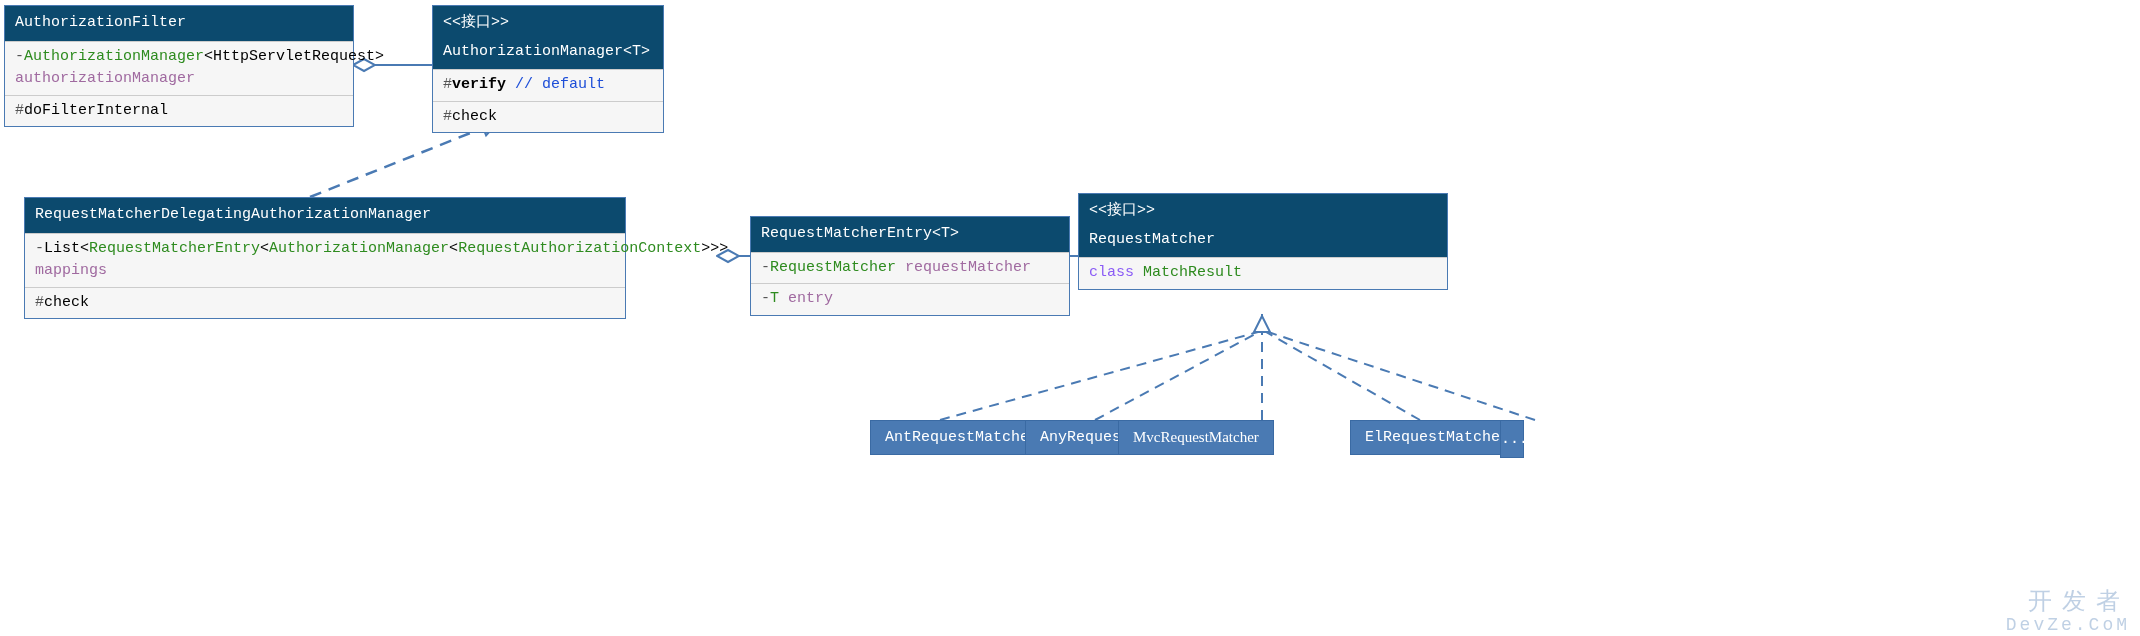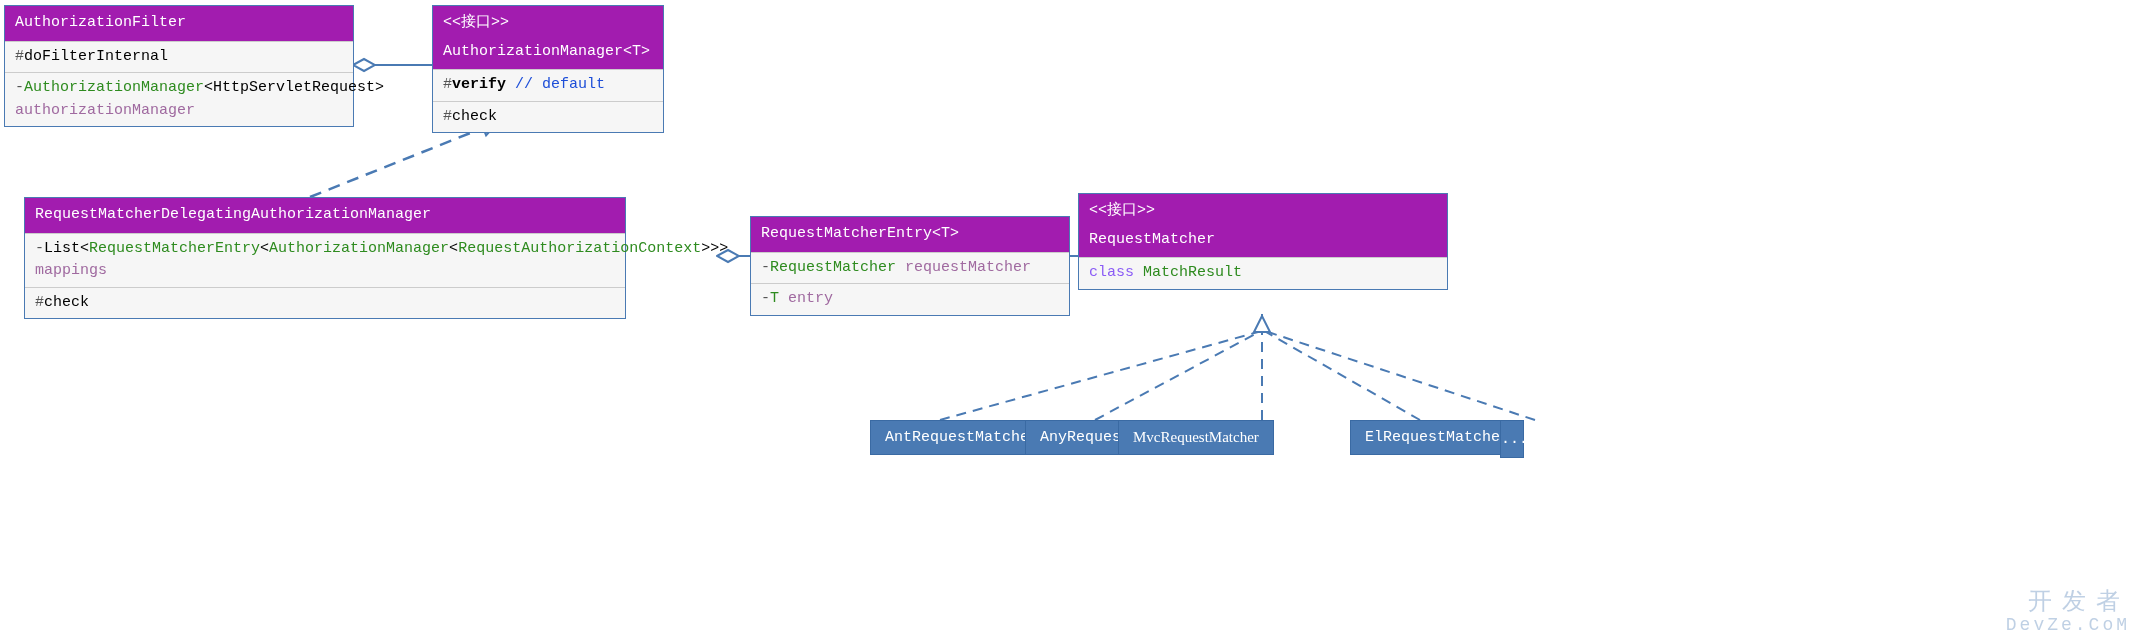--- a/index.html
+++ b/index.html
@@ -11,21 +11,21 @@
     font-size: 15px;
     position: relative;
     overflow: hidden;
   }
   .class-box {
     position: absolute;
     border: 1px solid #4a7ab3;
     background: #f4f4f4;
   }
   .class-header {
-    background: #a21caf;
+    background: #0c4a6e;
     color: #fff;
     padding: 6px 10px;
     line-height: 1.5;
     font-size: 15px;
   }
   .class-row {
     padding: 4px 10px;
     border-top: 1px solid #ccc;
     line-height: 1.5;
     background: #f6f6f6;
@@ -103,25 +103,25 @@
     <line x1="1262" y1="420" x2="1262" y2="332"></line>
     <line x1="1420" y1="420" x2="1266" y2="332"></line>
     <line x1="1535" y1="420" x2="1268" y2="332"></line>
   </g>
   <path d="M1254 332 L1262 316 L1270 332 Z" fill="#fff" stroke="#4a7ab3" stroke-width="2"></path>
 </svg>
 
 <div class="class-box" style="left:4px; top:5px; width:350px;">
   <div class="class-header">AuthorizationFilter</div>
   <div class="class-row">
-    <span class="vis">#</span><span>doFilterInternal</span>
+    <span class="vis">-</span><span class="type-green">AuthorizationManager</span><span>&lt;HttpServletRequest&gt;</span>
+    <div><span class="name-purple">authorizationManager</span></div>
   </div>
   <div class="class-row">
-    <span class="vis">-</span><span class="type-green">AuthorizationManager</span><span>&lt;HttpServletRequest&gt;</span>
-    <div><span class="name-purple">authorizationManager</span></div>
+    <span class="vis">#</span><span>doFilterInternal</span>
   </div>
 </div>
 
 <div class="class-box" style="left:432px; top:5px; width:232px;">
   <div class="class-header">
     <div>&lt;&lt;接口&gt;&gt;</div>
     <div style="height:6px"></div>
     <div>AuthorizationManager&lt;T&gt;</div>
   </div>
   <div class="class-row">

